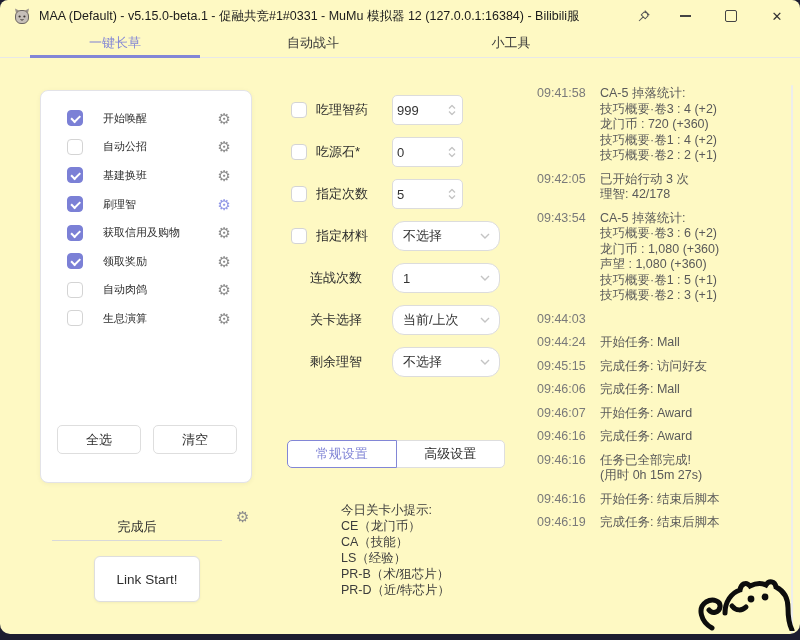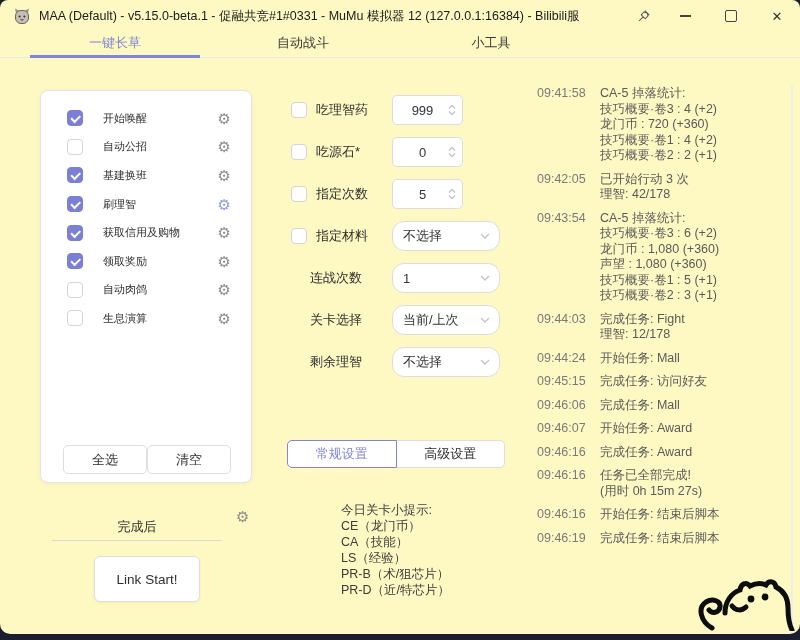--- a/index.html
+++ b/index.html
@@ -17,57 +17,57 @@
   .titlebar{height:32px;display:flex;align-items:center;position:relative}
   .app-icon{width:18px;height:18px;margin:0 8px 0 13px;flex:0 0 auto}
   .title-text{font-size:12.5px;color:#1b1b1b;white-space:nowrap}
   .win-controls{position:absolute;right:0;top:0;height:32px;display:flex;align-items:stretch}
   .win-btn{width:46px;display:flex;align-items:center;justify-content:center;color:#444;background:transparent;border:none;padding:0}
   .win-btn.pin{width:38px}
   .min-glyph{width:11px;height:1.2px;background:#444}
   .max-glyph{width:10px;height:10px;border:1.2px solid #444;border-radius:2px}
   .close-glyph{font-size:13px;color:#333;line-height:1}
   
-  .tabstrip{height:26px;display:flex;gap:18px;padding:0 30px;border-bottom:1px solid #e8e8e8;box-sizing:border-box}
+  .tabstrip{height:26px;display:flex;gap:28px;padding:0 30px;border-bottom:1px solid #e8e8e8;box-sizing:border-box}
   .tab{width:170px;text-align:center;font-size:13px;color:#3a3a3a;position:relative;line-height:22px;cursor:default}
   .tab.checked{color:#8286d6}
   .tab.checked::after{content:"";position:absolute;left:0;right:0;bottom:-1px;height:3px;background:#8286d6}
   
   .content{position:absolute;left:0;top:58px;right:0;bottom:0}
   
   .task-card{
     position:absolute;left:40px;top:32px;width:212px;height:393px;box-sizing:border-box;
     background:#fff;border:1px solid #e3e3e8;border-radius:8px;
     box-shadow:0 1px 5px rgba(0,0,0,.05);padding-top:13px;
   }
   .task-row{height:28.6px;display:flex;align-items:center;padding:0 20px 0 26px}
   .task-label{font-size:11px;color:#2e2e2e;margin-left:20px}
   .spacer{flex:1}
   .cb{position:relative;width:16px;height:16px;box-sizing:border-box;border:1px solid #d4d4d4;border-radius:4px;background:#fff;flex:0 0 auto}
   .cb.checked{background:#7b80d6;border-color:#7b80d6}
   .cb.checked::after{content:"";position:absolute;left:3px;top:4px;width:7px;height:3.5px;border-left:2px solid #fff;border-bottom:2px solid #fff;transform:rotate(-45deg)}
   .gear{font-size:15px;color:#8c8c8c;line-height:1;cursor:default}
   .gear.checked{color:#9298e6}
-  .card-btn-row{position:absolute;left:16px;right:14px;bottom:8px;display:flex;justify-content:center}
+  .card-btn-row{position:absolute;left:16px;right:14px;bottom:28px;display:flex;justify-content:space-between}
   .btn{background:#fff;border:1px solid #dedede;border-radius:5px;font-size:13px;color:#2e2e2e;font-family:inherit}
   .small-btn{width:84px;height:29px}
   
   .post-action{position:absolute;left:52px;top:460px;width:170px}
   .pa-title{font-size:13px;color:#2e2e2e;text-align:center;padding-bottom:4px;border-bottom:1px solid #d9d9d9}
   .pa-value{font-size:13px;color:#2e2e2e;text-align:center;margin-top:18px}
   .pa-gear{position:absolute;left:236px;top:451px}
   .link-start{position:absolute;left:94px;top:498px;width:106px;height:46px;border-radius:6px;font-size:13.5px;box-shadow:0 1px 3px rgba(0,0,0,.05)}
   
   .mid-col{position:absolute;left:291px;top:31px;width:209px}
   .f-row{height:42px;display:flex;align-items:center}
   .f-row.no-cb{padding-left:19px}
   .f-label{font-size:13px;color:#2e2e2e;margin-left:9px}
   .f-row.no-cb .f-label{margin-left:0}
   .num-box{position:relative;width:71px;height:30px;box-sizing:border-box;border:1px solid #dcdcdc;border-radius:5px;margin-right:37px;background:#fff}
-  .num-input{width:100%;height:100%;border:none;outline:none;background:transparent;text-align:center;font-size:13px;color:#333;font-family:inherit;padding:0 14px 0 4px;box-sizing:border-box}
+  .num-input{width:100%;height:100%;border:none;outline:none;background:transparent;font-size:13px;color:#333;font-family:inherit;padding:0 14px 0 4px;box-sizing:border-box}
   .spin{position:absolute;right:6px;top:50%;transform:translateY(-50%);display:flex;flex-direction:column;gap:1px}
   .sel-box{width:108px;height:30px;box-sizing:border-box;border:1px solid #dcdcdc;border-radius:12px;background:#fff;display:flex;align-items:center;justify-content:space-between;padding:0 9px 0 10px}
   .sel-value{font-size:13px;color:#333}
   
   .seg{position:absolute;left:287px;top:382px;width:218px;height:28px;display:flex}
   .seg-btn{flex:1;box-sizing:border-box;height:28px}
   .seg-btn.left{border-radius:5px 0 0 5px}
   .seg-btn.right{border-radius:0 5px 5px 0;margin-left:-1px}
   .seg-btn.checked{border-color:#8286d6;color:#8286d6;position:relative;z-index:1}
   
@@ -315,24 +315,20 @@
           <div>CA-5 掉落统计:</div>
           <div>技巧概要·卷3 : 6 (+2)</div>
           <div>龙门币 : 1,080 (+360)</div>
           <div>声望 : 1,080 (+360)</div>
           <div>技巧概要·卷1 : 5 (+1)</div>
           <div>技巧概要·卷2 : 3 (+1)</div>
         </div>
       </div>
       <div class="log-entry">
         <span class="log-time">09:44:03</span>
-        <div class="log-msg">
-          <div>完成任务: Fight</div>
-          <div>理智: 12/178</div>
-        </div>
       </div>
       <div class="log-entry">
         <span class="log-time">09:44:24</span>
         <div class="log-msg">
           <div>开始任务: Mall</div>
         </div>
       </div>
       <div class="log-entry">
         <span class="log-time">09:45:15</span>
         <div class="log-msg">

